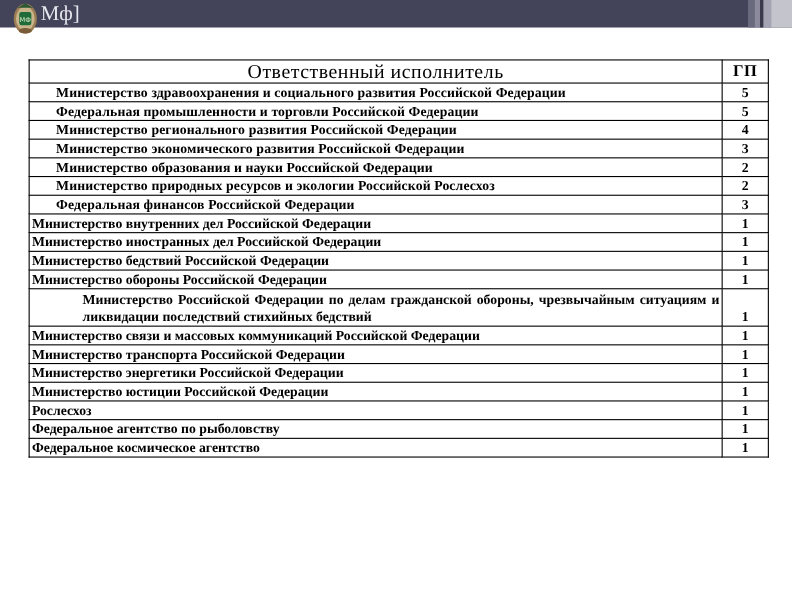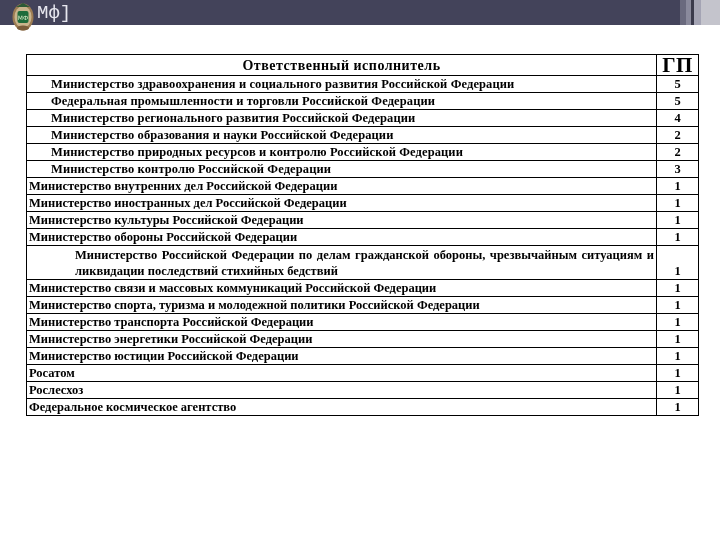--- a/index.html
+++ b/index.html
@@ -1,25 +1,25 @@
 <!DOCTYPE html>
 <html><head>
 <meta charset="utf-8">
 <style>
   html, body { margin:0; padding:0; }
   body { width:720px; height:540px; background:#ffffff; position:relative; overflow:hidden; font-family:"Liberation Serif", "DejaVu Serif", serif; }
   .topbar { position:absolute; left:0; top:0; width:720px; height:25px; background:#43435a; }
   .topbar-stripes { position:absolute; right:0; top:0; height:25px; width:40px; }
   .topbar-stripes span { position:absolute; top:0; height:25px; }
   .emblem { position:absolute; left:12px; top:2px; width:22px; height:30px; }
-  .brand { position:absolute; left:37px; top:2px; color:#e6e6ee; font-size:19px; line-height:22px; font-family:Liberation Mono, monospace; }
+  .brand { position:absolute; left:37px; top:2px; color:#e6e6ee; font-size:19px; line-height:22px; font-family:Liberation Serif, serif; }
   table.grid { position:absolute; left:26px; top:54px; width:672px; border-collapse:collapse; table-layout:fixed; }
   table.grid td, table.grid th { border:1px solid #000; padding:0 2px; font-size:12.5px; line-height:15px; color:#000; white-space:nowrap; overflow:hidden; }
-  table.grid th { height:20px; font-size:14px; font-weight:bold; text-align:center; letter-spacing:0.5px; }
-  table.grid th.gp { font-weight:bold; font-size:21px; }
+  table.grid th { height:20px; font-size:18px; font-weight:normal; text-align:center; letter-spacing:0.5px; }
+  table.grid th.gp { font-weight:bold; font-size:15px; }
   table.grid td { height:16px; border-left:1px solid #000; border-right:1px solid #000;font-weight:bold; }
   table.grid td.num { text-align:center; vertical-align:bottom; }
   table.grid tr.bold td.name { font-weight:bold; letter-spacing:0.1px;padding-left:24px; }
   table.grid tr.bold td.num { font-weight:bold; }
   table.grid tr.wrap td.name { white-space:normal; text-align:justify; height:33px; line-height:16px;padding-left:48px; }
   col.c1 { width:630px; }
   col.c2 { width:42px; }
 </style>
 </head>
 <body>
@@ -62,77 +62,77 @@
       </tr>
       <tr class="bold">
         <td class="name">Федеральная промышленности и торговли Российской Федерации</td>
         <td class="num">5</td>
       </tr>
       <tr class="bold">
         <td class="name">Министерство регионального развития Российской Федерации</td>
         <td class="num">4</td>
       </tr>
       <tr class="bold">
+        <td class="name">Министерство экономического развития Российской Федерации</td>
+        <td class="num">3</td>
+      </tr>
+      <tr class="bold">
         <td class="name">Министерство образования и науки Российской Федерации</td>
         <td class="num">2</td>
       </tr>
       <tr class="bold">
-        <td class="name">Министерство природных ресурсов и контролю Российской Федерации</td>
+        <td class="name">Министерство природных ресурсов и экологии Российской Рослесхоз</td>
         <td class="num">2</td>
       </tr>
       <tr class="bold">
-        <td class="name">Министерство контролю Российской Федерации</td>
+        <td class="name">Федеральная финансов Российской Федерации</td>
         <td class="num">3</td>
       </tr>
       <tr>
         <td class="name">Министерство внутренних дел Российской Федерации</td>
         <td class="num">1</td>
       </tr>
       <tr>
         <td class="name">Министерство иностранных дел Российской Федерации</td>
         <td class="num">1</td>
       </tr>
       <tr>
-        <td class="name">Министерство культуры Российской Федерации</td>
+        <td class="name">Министерство бедствий Российской Федерации</td>
         <td class="num">1</td>
       </tr>
       <tr>
         <td class="name">Министерство обороны Российской Федерации</td>
         <td class="num">1</td>
       </tr>
       <tr class="wrap">
         <td class="name">Министерство Российской Федерации по делам гражданской обороны, чрезвычайным ситуациям и ликвидации последствий стихийных бедствий</td>
         <td class="num">1</td>
       </tr>
       <tr>
         <td class="name">Министерство связи и массовых коммуникаций Российской Федерации</td>
         <td class="num">1</td>
       </tr>
       <tr>
-        <td class="name">Министерство спорта, туризма и молодежной политики Российской Федерации</td>
-        <td class="num">1</td>
-      </tr>
-      <tr>
         <td class="name">Министерство транспорта Российской Федерации</td>
         <td class="num">1</td>
       </tr>
       <tr>
         <td class="name">Министерство энергетики Российской Федерации</td>
         <td class="num">1</td>
       </tr>
       <tr>
         <td class="name">Министерство юстиции Российской Федерации</td>
         <td class="num">1</td>
       </tr>
       <tr>
-        <td class="name">Росатом</td>
+        <td class="name">Рослесхоз</td>
         <td class="num">1</td>
       </tr>
       <tr>
-        <td class="name">Рослесхоз</td>
+        <td class="name">Федеральное агентство по рыболовству</td>
         <td class="num">1</td>
       </tr>
       <tr>
         <td class="name">Федеральное космическое агентство</td>
         <td class="num">1</td>
       </tr>
     </tbody>
 </table>
 
 </body></html>

